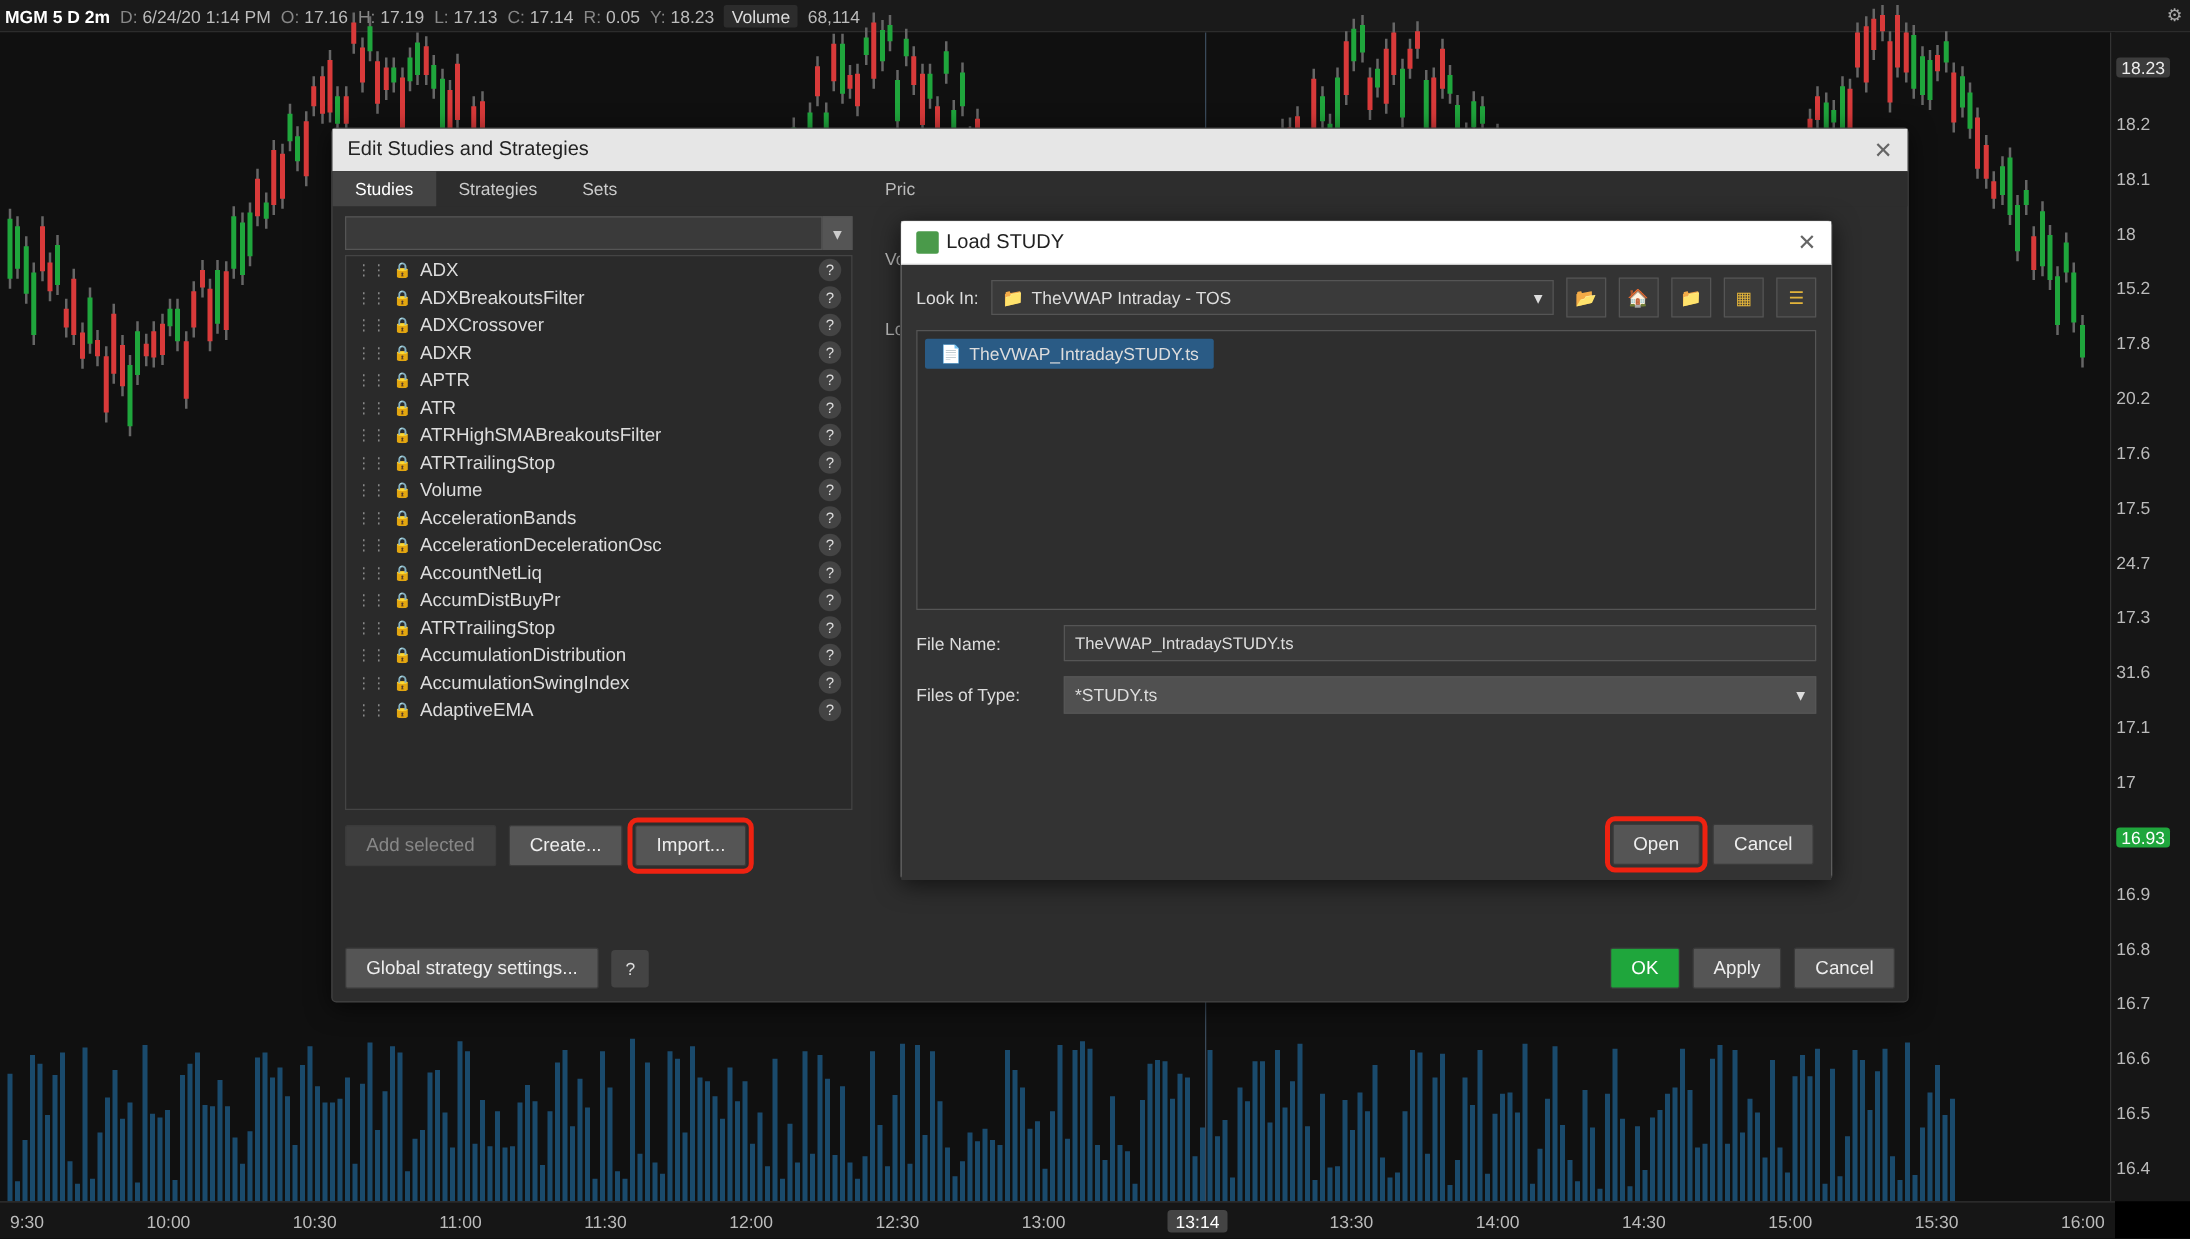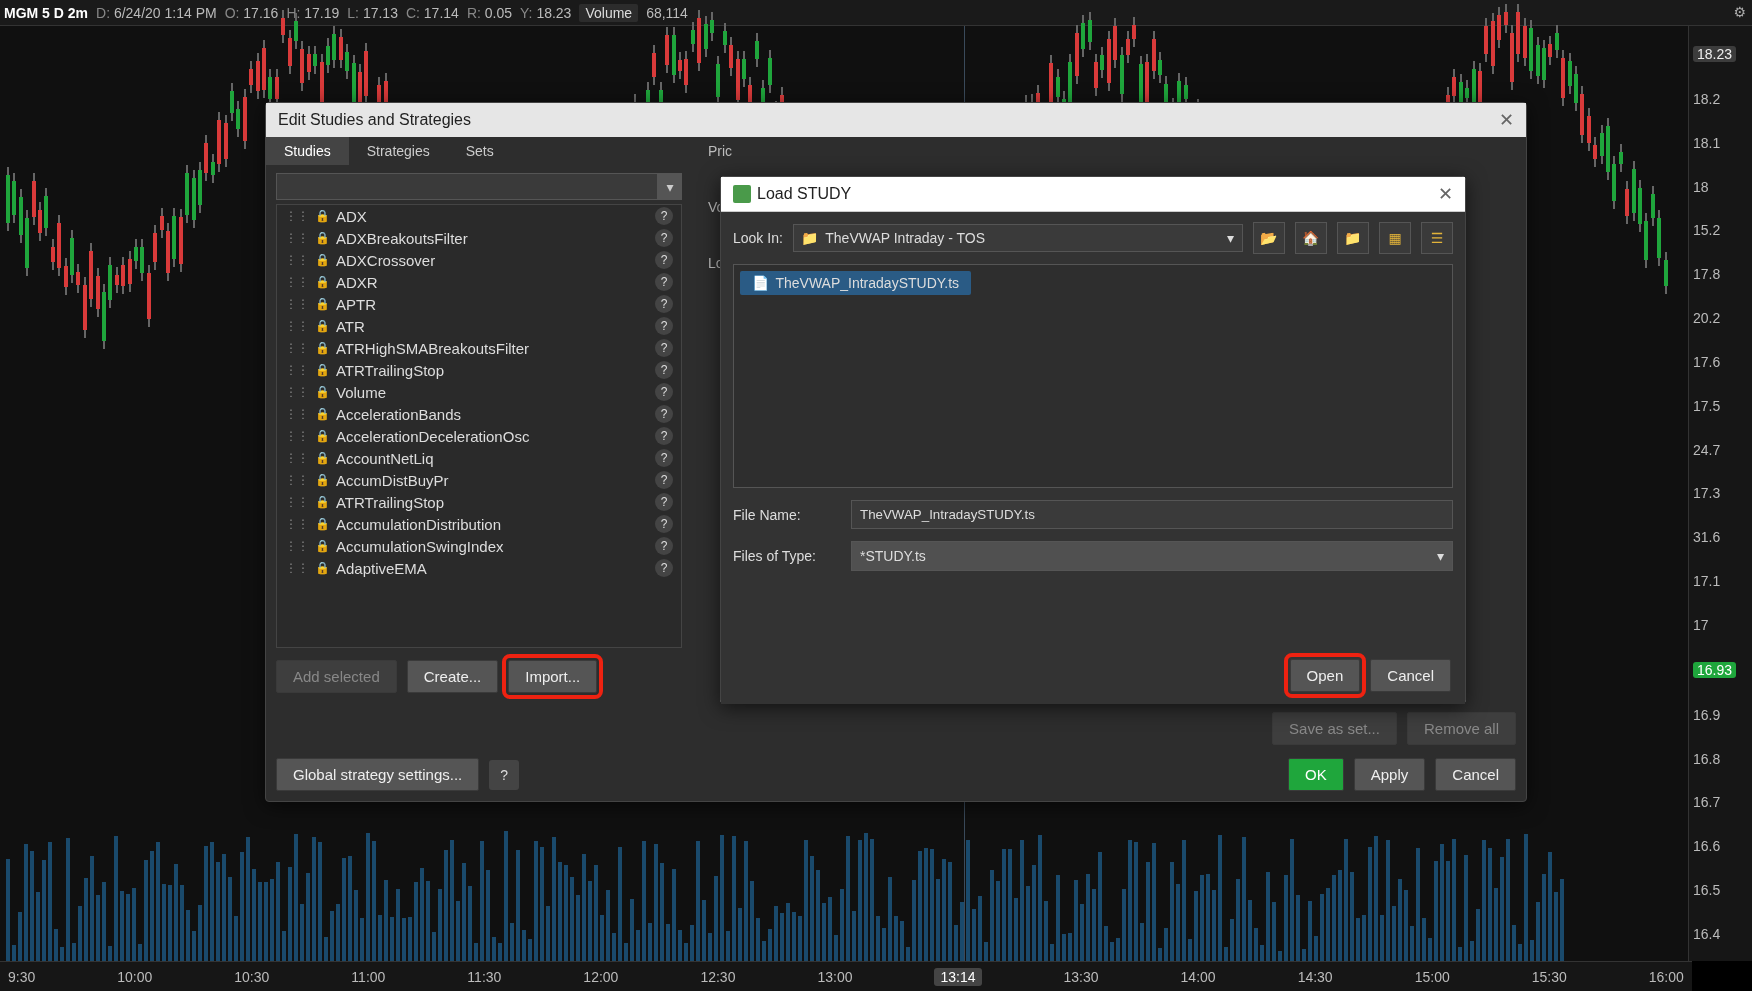--- a/index.html
+++ b/index.html
@@ -1607,24 +1607,20 @@
         <button class="btn disabled">Add selected</button>
         <button class="btn">Create...</button>
         <button class="btn red-box">Import...</button>
       </div>
     </div>
     <div class="right-pane">
       <div class="section-lbl">Pric</div>
       <div class="section-lbl" style="margin-top:28px">Vol</div>
       <div class="section-lbl" style="margin-top:28px">Low</div>
     </div>
-    <div class="right-btns-above">
-      <button class="btn disabled">Save as set...</button>
-      <button class="btn disabled">Remove all</button>
-    </div>
     <div class="bottom-bar">
       <div class="bottom-left">
         <button class="btn">Global strategy settings...</button>
         <div class="help-btn">?</div>
       </div>
       <div class="bottom-right">
         <button class="btn green">OK</button>
         <button class="btn">Apply</button>
         <button class="btn">Cancel</button>
       </div>

